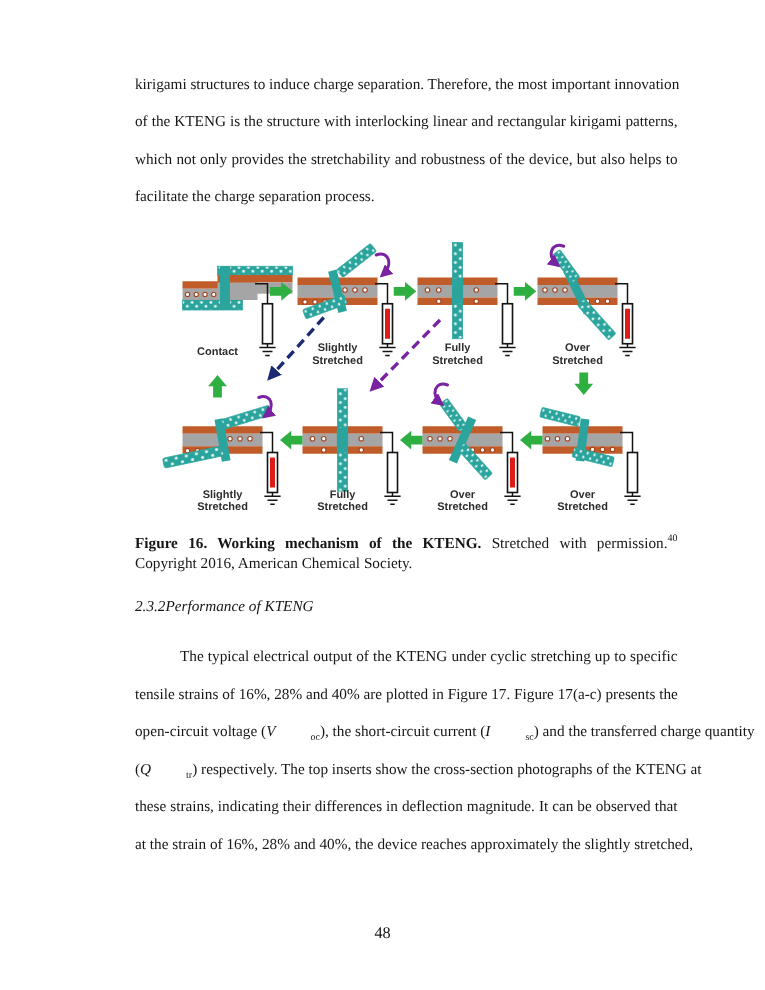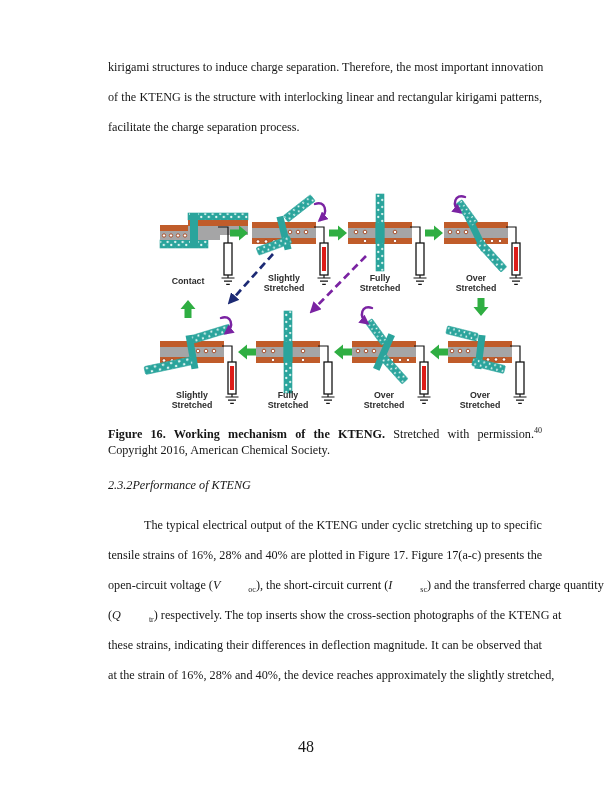--- a/index.html
+++ b/index.html
@@ -14,22 +14,22 @@
   .tline.indent{text-indent:36px;}
   .caption{position:absolute;left:108px;top:426px;width:434px;font-size:12.2px;}
   .capline{height:16px;line-height:16px;white-space:nowrap;text-align:justify;text-align-last:justify;}
   .capline.last{text-align-last:left;}
   .caption b{font-weight:bold;}
   sup.ref{font-size:8px;vertical-align:super;line-height:0;}
   .heading{position:absolute;left:108px;top:478px;width:434px;font-size:12.2px;font-style:italic;}
   .heading .hnum{}
   .ital{font-style:italic;}
   sub.vs{font-size:8px;vertical-align:sub;line-height:0;padding-left:28px;}
-  .pagenum{position:absolute;left:0;top:738px;width:612px;text-align:center;font-size:16px;}
-  .figwrap{position:absolute;left:126px;top:192px;width:428px;height:232px;text-decoration:underline;}
+  .pagenum{position:absolute;left:0;top:738px;width:612px;text-align:center;font-size:13px;}
+  .figwrap{position:absolute;left:112px;top:192px;width:428px;height:232px;text-decoration:underline;}
 
   
   .f-orange{fill:var(--orange);} .f-gray{fill:var(--gray);} .f-teal{fill:var(--teal);}
   .f-green{fill:var(--green);} .f-red{fill:var(--red);} .f-navy{fill:var(--navy);}
   .f-purple{fill:var(--purple);} .f-dot{fill:var(--dot);}
   .st-teal{stroke:var(--teal);stroke-width:0.6;}
   .wire{stroke:#141414;stroke-width:1.2;fill:none;}
   .res{fill:#ffffff;stroke:#141414;stroke-width:1.3;}
   .charge{fill:#ffffff;stroke:var(--charge);stroke-width:0.9;}
   .dashNavy{stroke:var(--navy);stroke-width:2.7;fill:none;stroke-dasharray:7.5 4.5;}
@@ -39,20 +39,21 @@
           font-size:8.8px;fill:#2d2d2d;text-anchor:middle;}
 </style>
 </head>
 <body>
 
 <div class="page">
 
   <div class="textblock" style="top:52px">
     <div class="tline">kirigami structures to induce charge separation. Therefore, the most important innovation</div>
     <div class="tline">of the KTENG is the structure with interlocking linear and rectangular kirigami patterns,</div>
+    <div class="tline">which not only provides the stretchability and robustness of the device, but also helps to</div>
     <div class="tline last">facilitate the charge separation process.</div>
   </div>
 
   <div class="figwrap">
   <svg width="428" height="232" viewBox="0 0 428 232" xmlns="http://www.w3.org/2000/svg">
     <defs>
       <pattern id="dotp" width="7.5" height="7" patternUnits="userSpaceOnUse">
         <rect width="7.5" height="7" class="f-teal"></rect>
         <circle cx="2.2" cy="2" r="1.15" class="f-dot"></circle>
         <circle cx="5.8" cy="5" r="1.15" class="f-dot"></circle>

